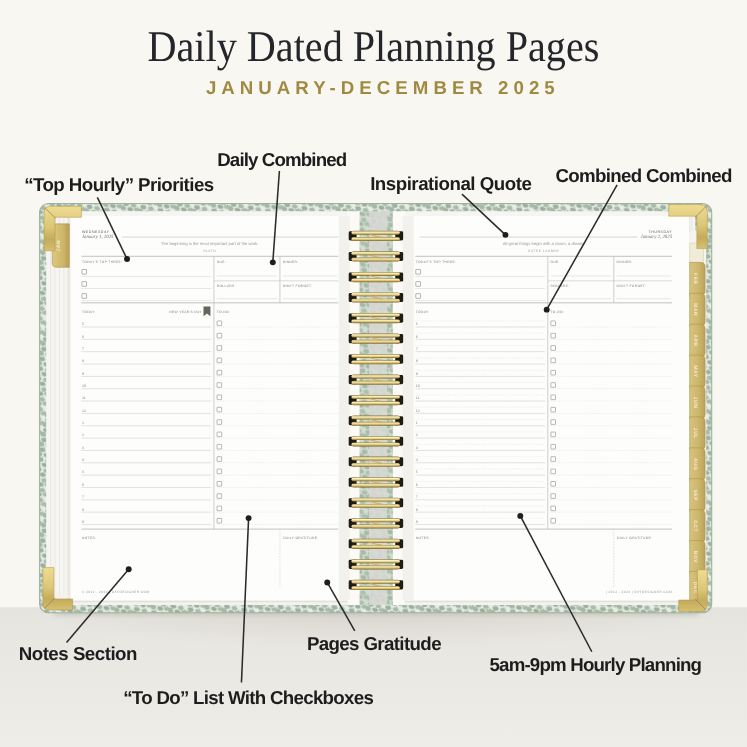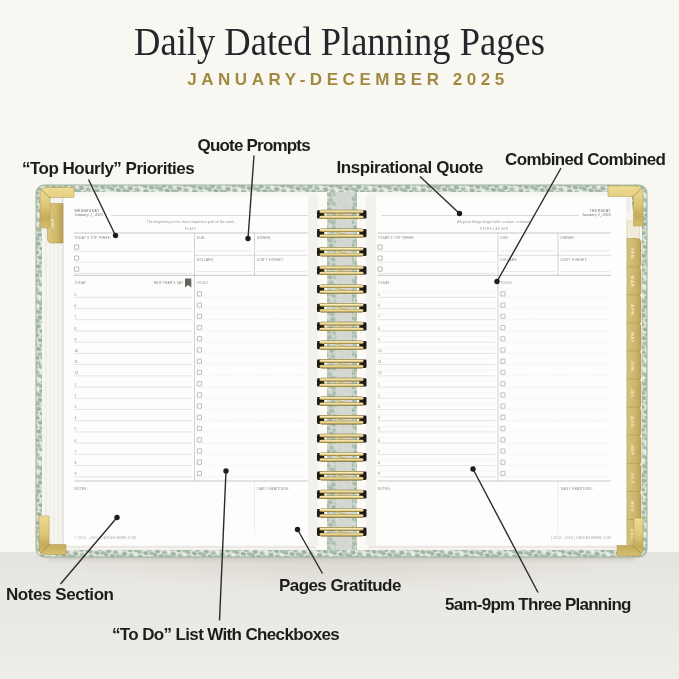--- a/index.html
+++ b/index.html
@@ -650,25 +650,25 @@
 
 <g>
         <path d="M538,592.5 L473,469" stroke="#2b2b2b" stroke-width="1.4"></path>
 <circle cx="473" cy="469" r="2.7" fill="#1e1e1e"></circle>
       </g>
 </g>
 </svg>
 
 <div class="lbl" style="left:22px;top:159px;letter-spacing:-0.51px">“Top Hourly” Priorities</div>
 
-<div class="lbl" style="left:197.5px;top:136px;letter-spacing:-0.8px">Quote Prompts</div>
+<div class="lbl" style="left:197.5px;top:136px;letter-spacing:-0.8px">Daily Combined</div>
 
 <div class="lbl" style="left:336.5px;top:158px;letter-spacing:-0.44px">Inspirational Quote</div>
 
 <div class="lbl" style="left:505px;top:150px;letter-spacing:-0.63px">Combined Combined</div>
 
-<div class="lbl" style="left:6px;top:585px;letter-spacing:-0.45px">Notes Section</div>
+<div class="lbl" style="left:17px;top:585px;letter-spacing:-0.45px">Notes Section</div>
 
 <div class="lbl" style="left:112px;top:624.5px;letter-spacing:-0.64px">“To Do” List With Checkboxes</div>
 
 <div class="lbl" style="left:279px;top:575.5px;letter-spacing:-0.57px">Pages Gratitude</div>
 
-<div class="lbl" style="left:445px;top:594.5px;letter-spacing:-0.75px">5am-9pm Three Planning</div>
+<div class="lbl" style="left:445px;top:594.5px;letter-spacing:-0.75px">5am-9pm Hourly Planning</div>
 
 </body></html>

